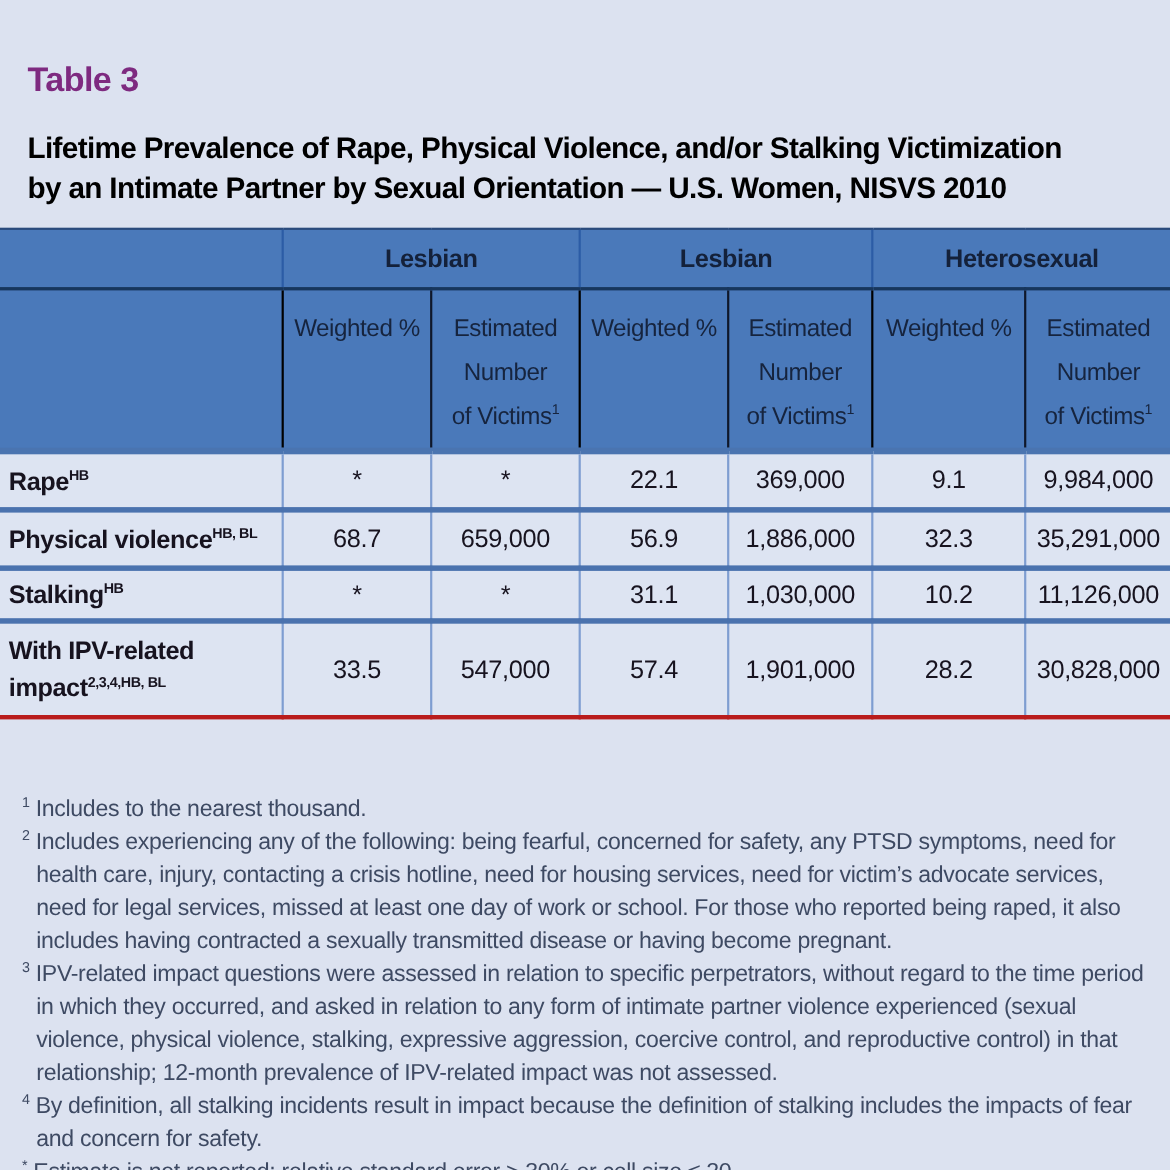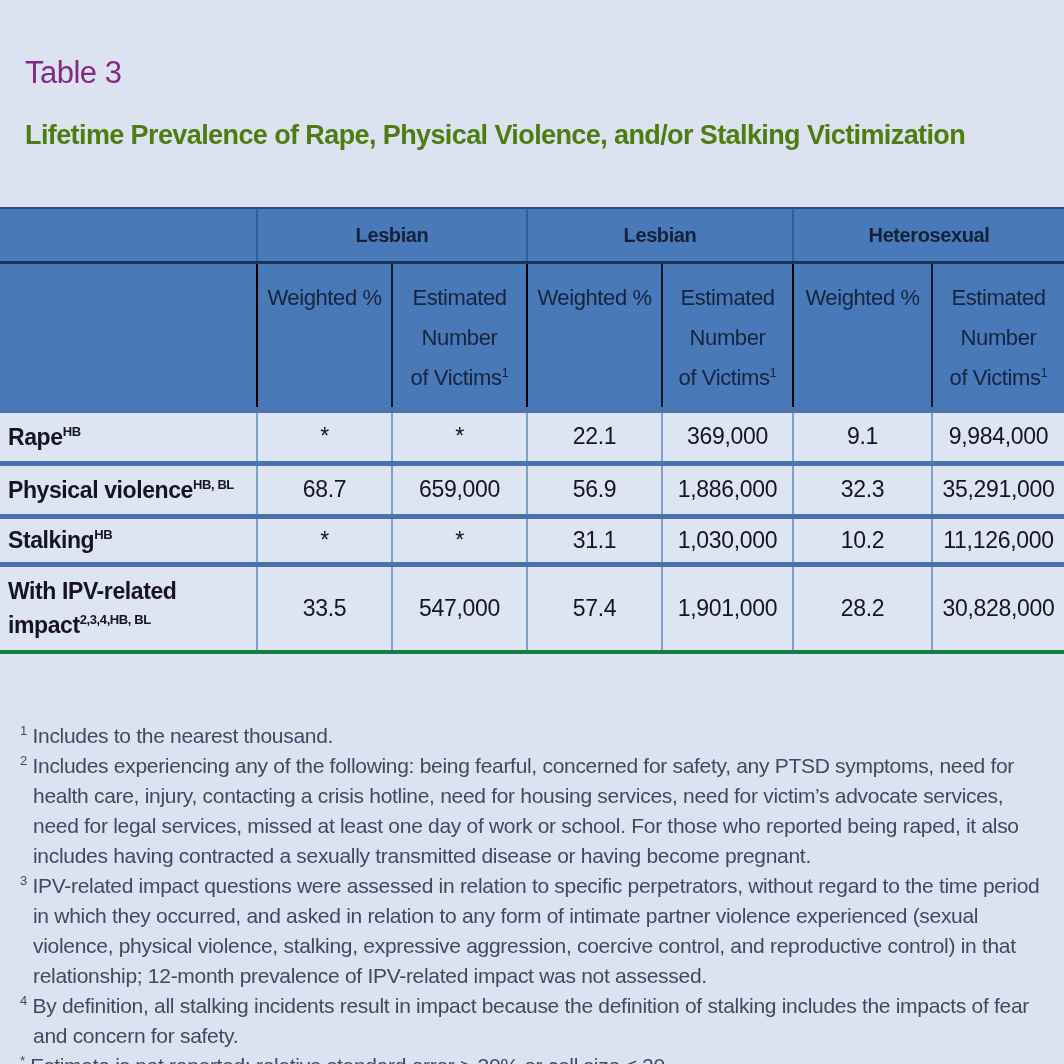--- a/index.html
+++ b/index.html
@@ -4,47 +4,47 @@
 <style>
   html,body{margin:0;padding:0;}
   body{
     width:1064px;height:1064px;position:relative;overflow:hidden;
     background:#dce2f0;
     font-family:"Liberation Sans", sans-serif;
   }
   
   #table-label{
     position:absolute;left:25px;top:55px;
-    font-size:31px;font-weight:normal;color:#7e2a80;letter-spacing:-0.5px;
+    font-size:31px;font-weight:bold;color:#7e2a80;letter-spacing:-0.5px;
   }
   #main-title{
     position:absolute;left:25px;top:117px;
-    font-size:27px;font-weight:bold;color:#4d7c0f;
+    font-size:27px;font-weight:bold;color:#000000;
     line-height:36px;letter-spacing:-0.6px;
   }
   
   #tbl-wrap{position:absolute;left:0;top:207px;width:1064px;}
   table{border-collapse:collapse;width:1064px;table-layout:fixed;}
   thead th{background:#4a79ba;font-weight:bold;}
   thead tr.group th{
     height:50px;border-top:2px solid #2a4a7c;border-bottom:3px solid #17365d;
-    font-size:20px;color:#14213a;letter-spacing:-0.4px;
+    font-size:23px;color:#14213a;letter-spacing:-0.4px;
   }
   thead tr.group th + th{border-left:2px solid #2c5ca6;}
   thead tr.sub th{
     height:128px;vertical-align:top;padding-top:14px;
     font-weight:normal;font-size:22px;color:#16243e;
     line-height:40px;letter-spacing:-0.4px;border-bottom:6px solid #4a74b0;
   }
   thead tr.sub th.gb{border-left:2px solid #000000;}
   thead tr.sub th.sb{border-left:2px solid #0f172a;}
   sup.hsup{font-size:13px;line-height:0;}
   tbody tr{background:#dde4f2;border-top:5px solid #4a72ae;}
   tbody tr:first-child{border-top:none;}
-  tbody tr:last-child{border-bottom:4px solid #15803d;}
+  tbody tr:last-child{border-bottom:4px solid #b91c1c;}
   tbody tr:nth-child(1){height:53px;}
   tbody tr:nth-child(2){height:53px;}
   tbody tr:nth-child(3){height:48px;}
   tbody tr:nth-child(4){height:88px;}
   tbody tr:nth-child(5){height:48px;}
   tbody td{border-left:2px solid #7e9dd1;}
   td.label-cell{
     border-left:none;text-align:left;padding-left:8px;
     font-weight:bold;font-size:23px;color:#17131f;
     line-height:34px;letter-spacing:-0.4px;
@@ -61,20 +61,21 @@
   .footnote{padding-left:13px;text-indent:-13px;}
   sup.fn-marker{font-size:13px;line-height:0;}
 </style>
 </head>
 <body>
 
 <div id="table-label">Table 3</div>
 
 <div id="main-title">
   <div>Lifetime Prevalence of Rape, Physical Violence, and/or Stalking Victimization</div>
+  <div>by an Intimate Partner by Sexual Orientation — U.S. Women, NISVS 2010</div>
 </div>
 
 <div id="tbl-wrap">
   <table>
     <colgroup>
       <col style="width:257px">
         <col style="width:135px">
         <col style="width:135px">
       <col style="width:135px">
         <col style="width:131px">

